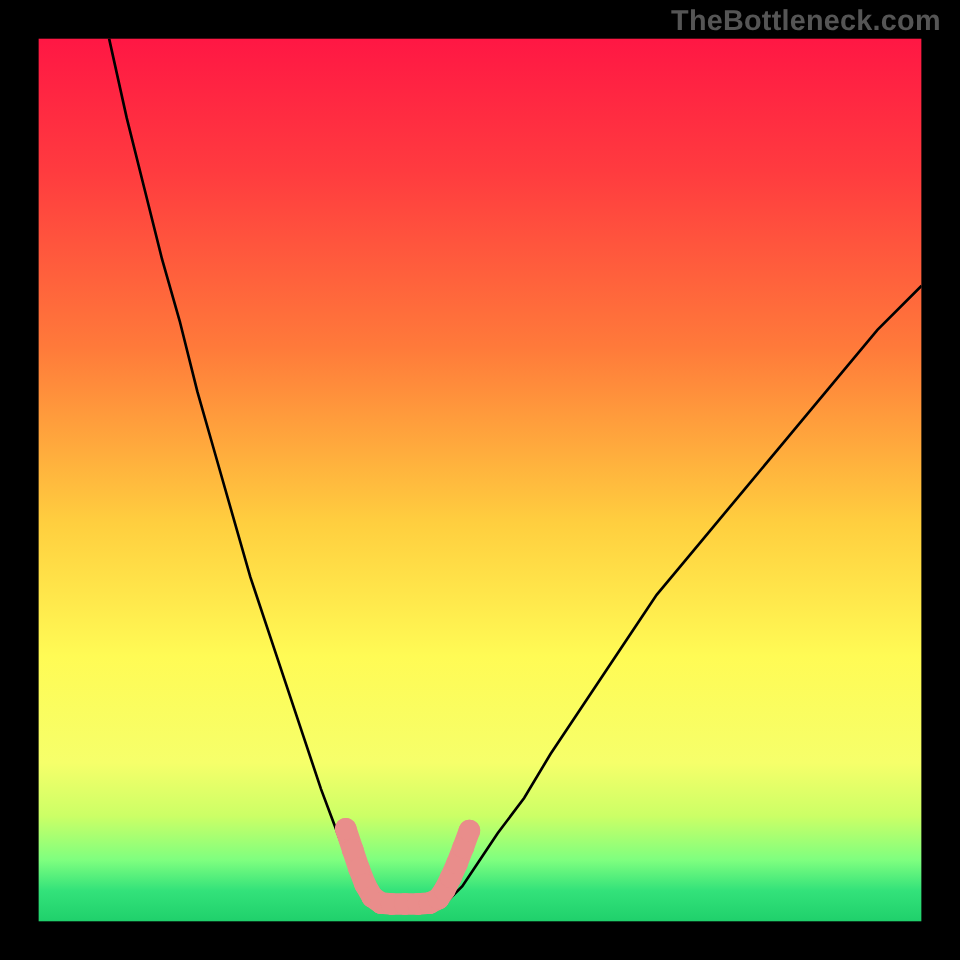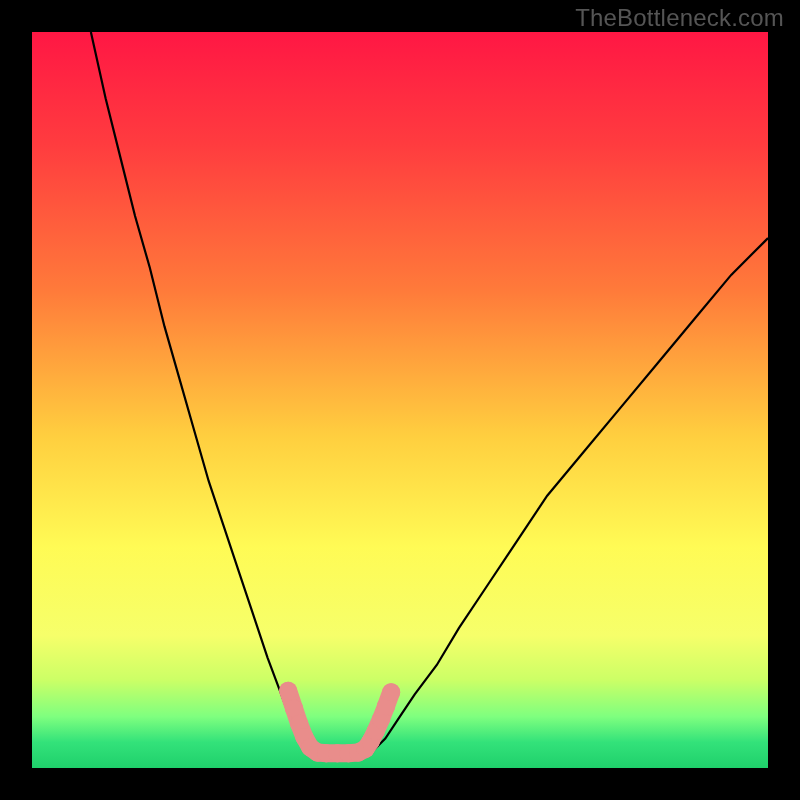--- a/index.html
+++ b/index.html
@@ -25,21 +25,21 @@
     left: 32px;
     width: 736px;
     height: 736px;
   }
   .watermark {
     position: absolute;
     top: 4px;
     right: 16px;
     color: #555;
     font-size: 24px;
-    font-weight: 400;
+    font-weight: 700;
     letter-spacing: 0.2px;
     user-select: none;
   }
   svg {
     display: block;
   }
 </style>
 </head>
 <body>
 

